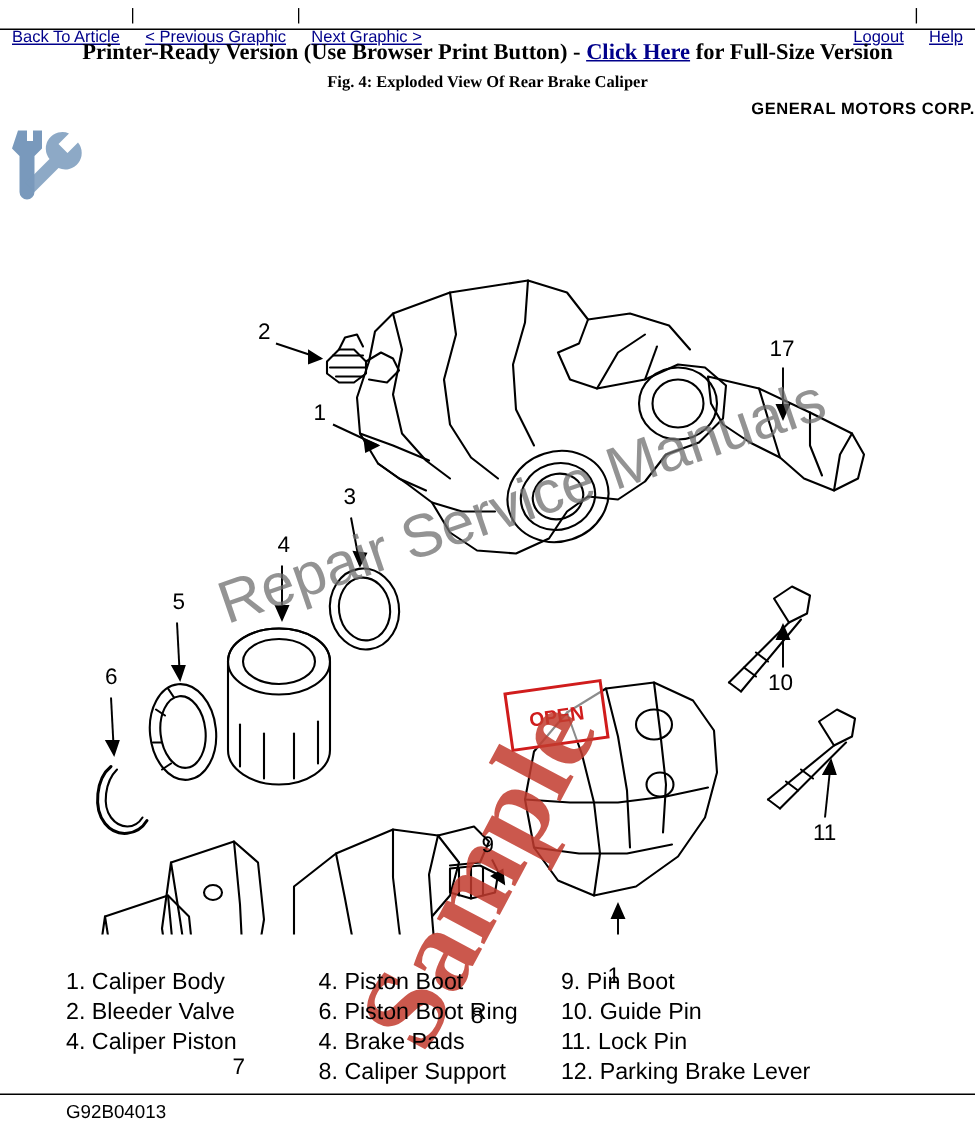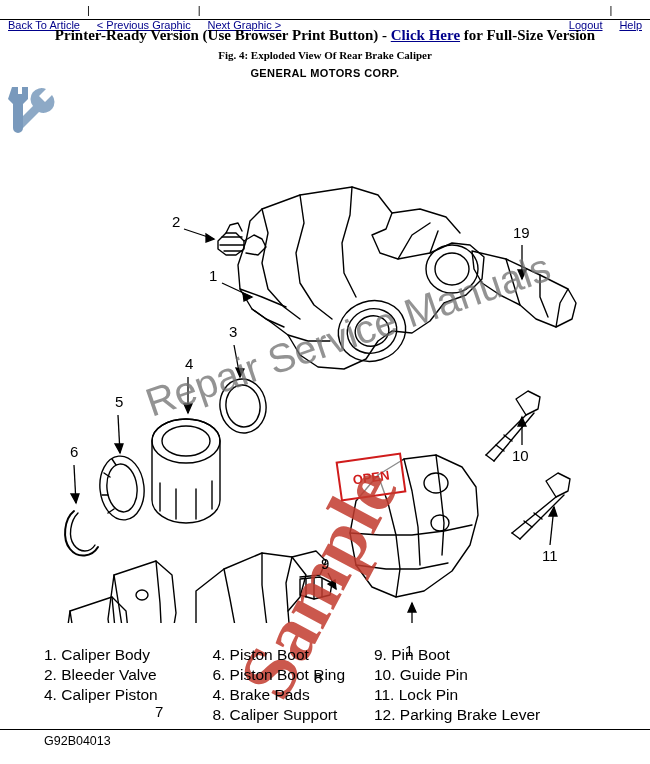--- a/index.html
+++ b/index.html
@@ -57,21 +57,21 @@
     text-align: right;
   }
   .fig-line {
     text-align: center;
     font-family: "Liberation Serif", serif;
     font-weight: bold;
     font-size: 11px;
     margin-top: 5px;
   }
   .corp-line {
-    text-align: center;
+    text-align: right;
     font-family: "Liberation Sans", sans-serif;
     font-weight: bold;
     font-size: 11px;
     letter-spacing: 0.4px;
     margin-top: 6px;
   }
 
   
   .figure-area {
     position: relative;
@@ -375,21 +375,21 @@
   <div class="callout" style="left:172px;top:130px">2</div>
   <div class="callout" style="left:229px;top:240px">3</div>
   <div class="callout" style="left:185px;top:272px">4</div>
   <div class="callout" style="left:115px;top:310px">5</div>
   <div class="callout" style="left:70px;top:360px">6</div>
   <div class="callout" style="left:155px;top:620px">7</div>
   <div class="callout" style="left:314px;top:586px">8</div>
   <div class="callout" style="left:321px;top:472px">9</div>
   <div class="callout" style="left:512px;top:364px">10</div>
   <div class="callout" style="left:542px;top:464px">11</div>
-  <div class="callout" style="left:513px;top:141px">19</div>
+  <div class="callout" style="left:513px;top:141px">17</div>
   <div class="callout" style="left:405px;top:559px">1</div>
 </div>
 
 <div class="legend">
   <div class="legend-col c1">
     <div class="legend-item">1. Caliper Body</div>
     <div class="legend-item">2. Bleeder Valve</div>
     <div class="legend-item">4. Caliper Piston</div>
   </div>
   <div class="legend-col c2">

